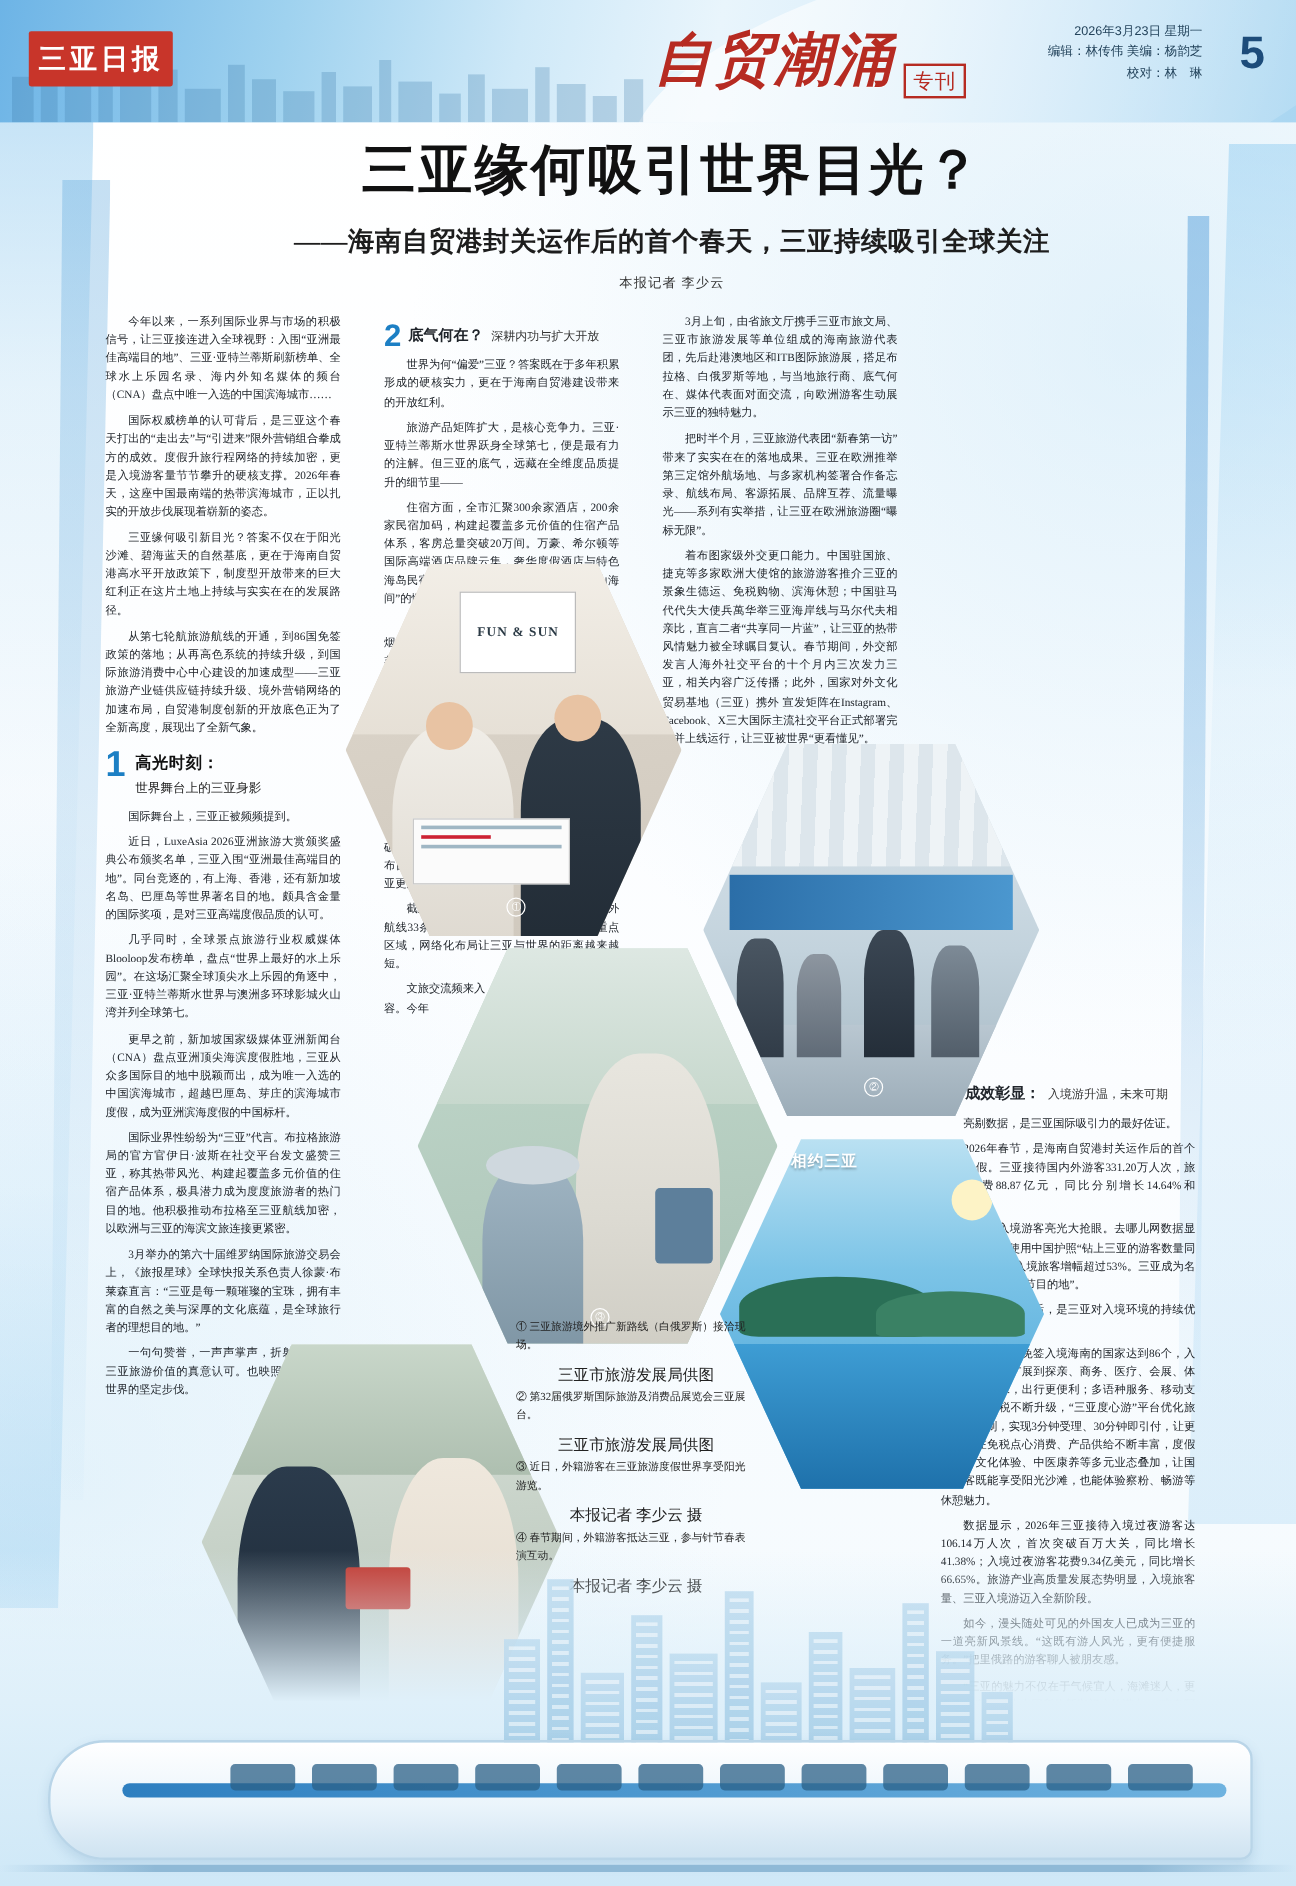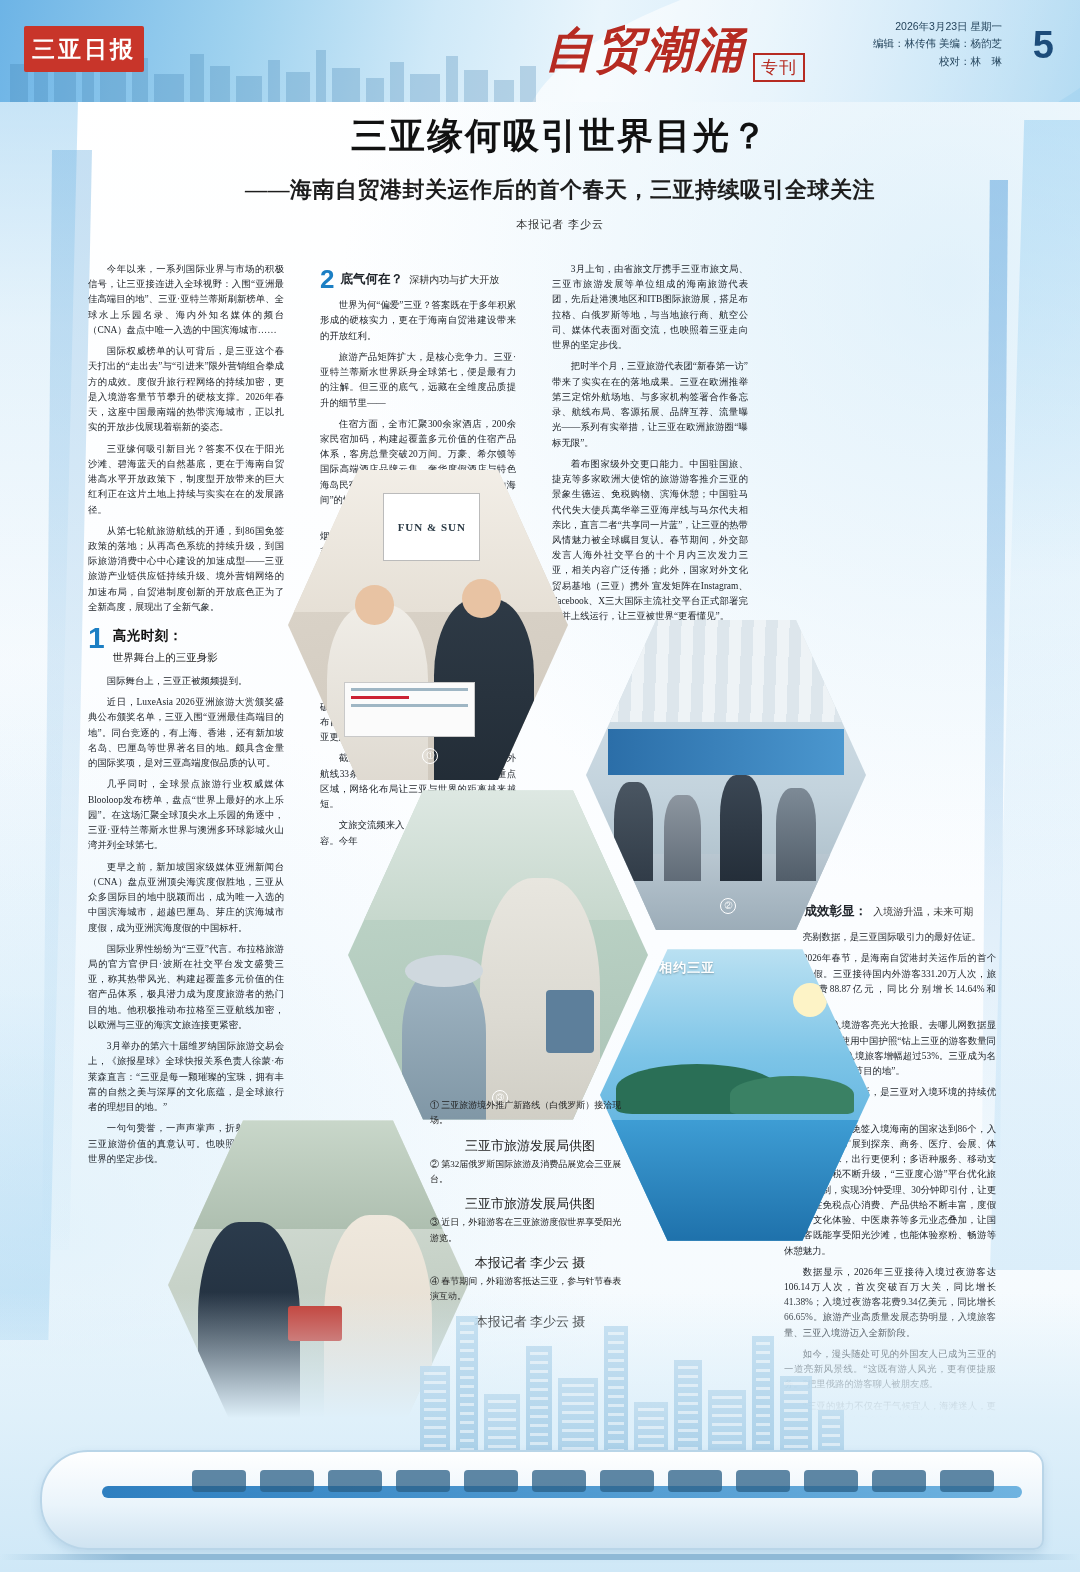--- a/index.html
+++ b/index.html
@@ -144,21 +144,21 @@
   }
 
   
   .headline-zone {
     position: absolute;
     left: 120px; top: 112px;
     width: 880px;
     text-align: center;
   }
   .headline-main {
-    font-size: 36px;
+    font-size: 45px;
     font-weight: bold;
     letter-spacing: 2px;
     color: #111;
     font-family: "Liberation Serif", serif;
   }
   .headline-sub {
     margin-top: 14px;
     font-size: 22px;
     font-weight: bold;
     letter-spacing: .5px;
@@ -466,21 +466,21 @@
       <p>住宿方面，全市汇聚300余家酒店，200余家民宿加码，构建起覆盖多元价值的住宿产品体系，客房总量突破20万间。万豪、希尔顿等国际高端酒店品牌云集，奢华度假酒店与特色海岛民宿错落分布，让游客既能体验“住进山海间”的惬意与美好。</p>
       <p>美食上，黑珍珠餐厅的精致与造村排档的烟火气鱼并存，无论是海南食菜还是普通客菜，都能找到心仪的美味。</p>
       <p>购物上，多家免税城汇聚全球奢牌，离岛免税政策加持，让游客实现“香甜购物两不误”。</p>
       <p>游玩上，潜海出海、水上运动、亲子体验，全场景资源覆盖，确证不同年龄段的多元需求。</p>
       <p>交通通道硬件提速，是藏需支撑。依托海南自贸港制度型开放红利，2026年12月，中国首条第七航权客运航线“三亚—布拉格”开通，打破了中国往来的中转壁垒。今年3月，该航线宣布自4月2日起加密至每周两班，欧洲游客到三亚更加便捷。</p>
       <p>截至今年3月，三亚已累计开通并运营境外航线33条，航线网络覆盖欧洲、亚洲多个重点区域，网络化布局让三亚与世界的距离越来越短。</p>
       <p>文旅交流频来入，则让三亚“朋友圈”持续扩容。今年</p>
     </div>
 
     <div class="col" id="col3">
-      <p>3月上旬，由省旅文厅携手三亚市旅文局、三亚市旅游发展等单位组成的海南旅游代表团，先后赴港澳地区和ITB图际旅游展，搭足布拉格、白俄罗斯等地，与当地旅行商、航空公司、媒体代表面对面交流，也映照着三亚走向世界的坚定步伐。</p>
+      <p>3月上旬，由省旅文厅携手三亚市旅文局、三亚市旅游发展等单位组成的海南旅游代表团，先后赴港澳地区和ITB图际旅游展，搭足布拉格、白俄罗斯等地，与当地旅行商、底气何在、媒体代表面对面交流，向欧洲游客生动展示三亚的独特魅力。</p>
       <p>把时半个月，三亚旅游代表团“新春第一访”带来了实实在在的落地成果。三亚在欧洲推举第三定馆外航场地、与多家机构签署合作备忘录、航线布局、客源拓展、品牌互荐、流量曝光——系列有实举措，让三亚在欧洲旅游圈“曝标无限”。</p>
       <p>着布图家级外交更口能力。中国驻国旅、捷克等多家欧洲大使馆的旅游游客推介三亚的景象生德运、免税购物、滨海休憩；中国驻马代代失大使兵萬华举三亚海岸线与马尔代夫相亲比，直言二者“共享同一片蓝”，让三亚的热带风情魅力被全球瞩目复认。春节期间，外交部发言人海外社交平台的十个月内三次发力三亚，相关内容广泛传播；此外，国家对外文化贸易基地（三亚）携外 宣发矩阵在Instagram、Facebook、X三大国际主流社交平台正式部署完成并上线运行，让三亚被世界“更看懂见”。</p>
     </div>
 
     <div class="col" id="col4">
       <div class="inline-head" style="margin-top:638px;">
         <div class="sec-num">3</div>
         <div>
           <span class="t">成效彰显：</span>
           <span class="t2">入境游升温，未来可期</span>

